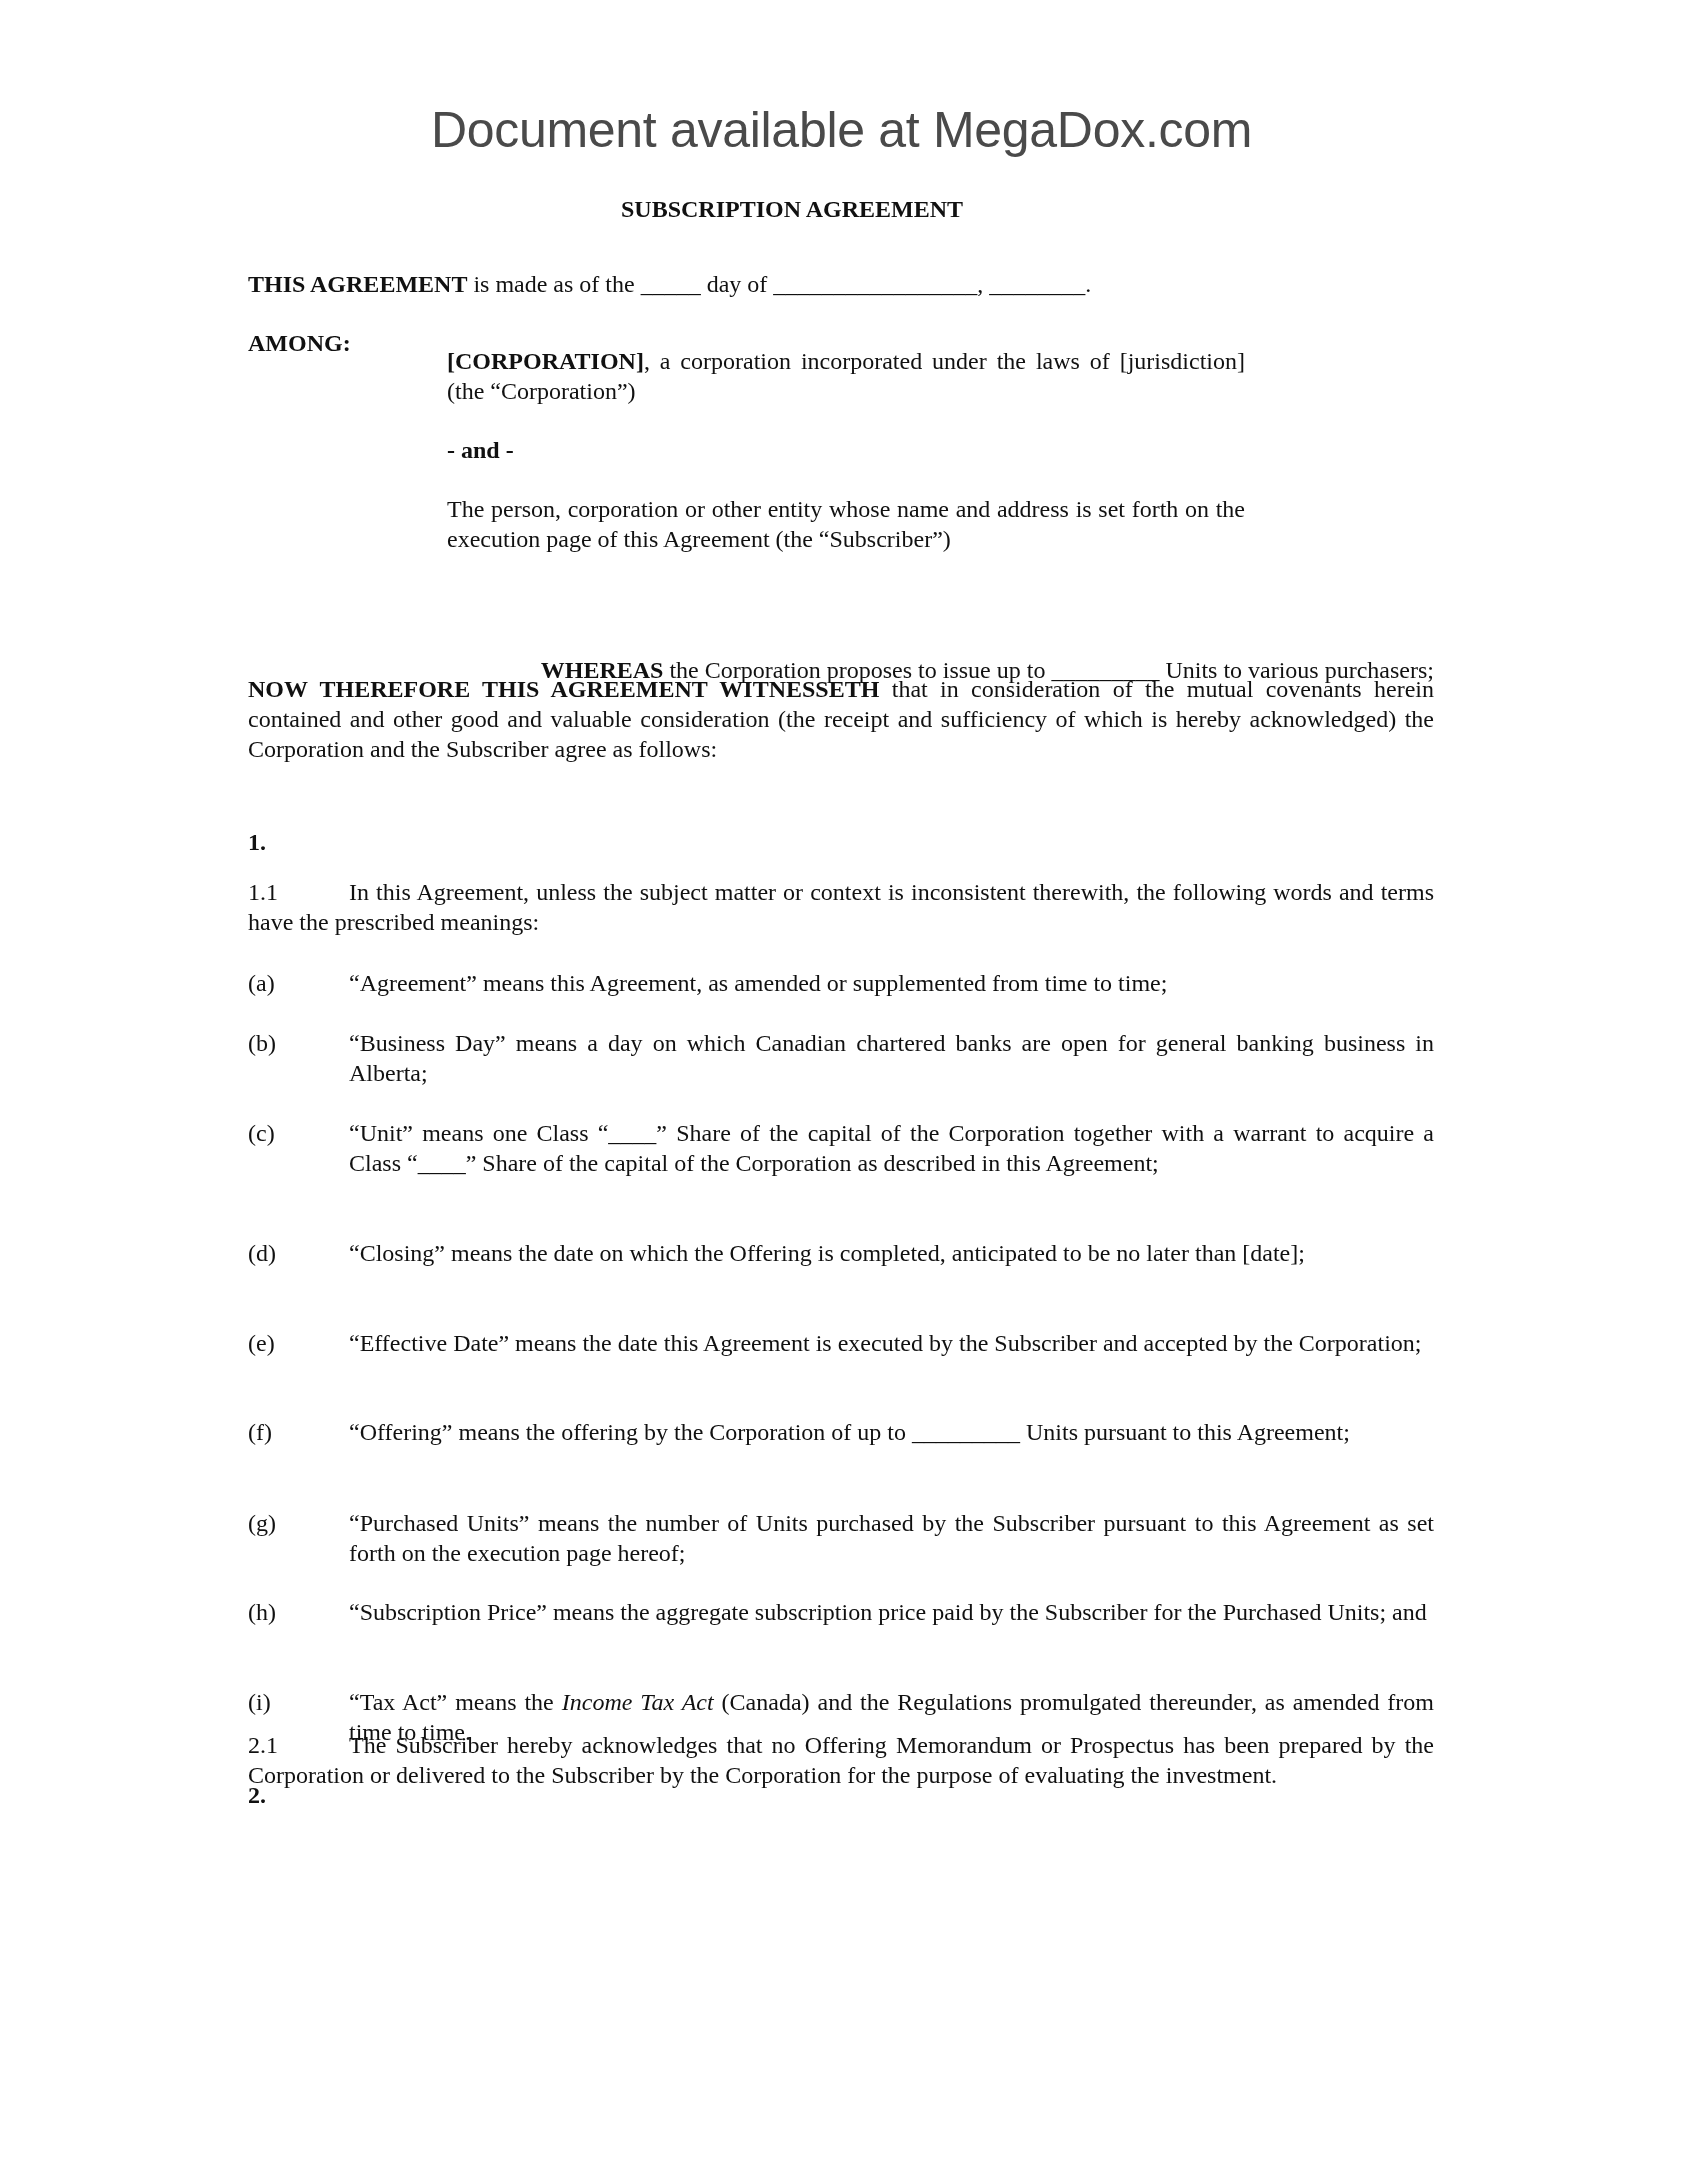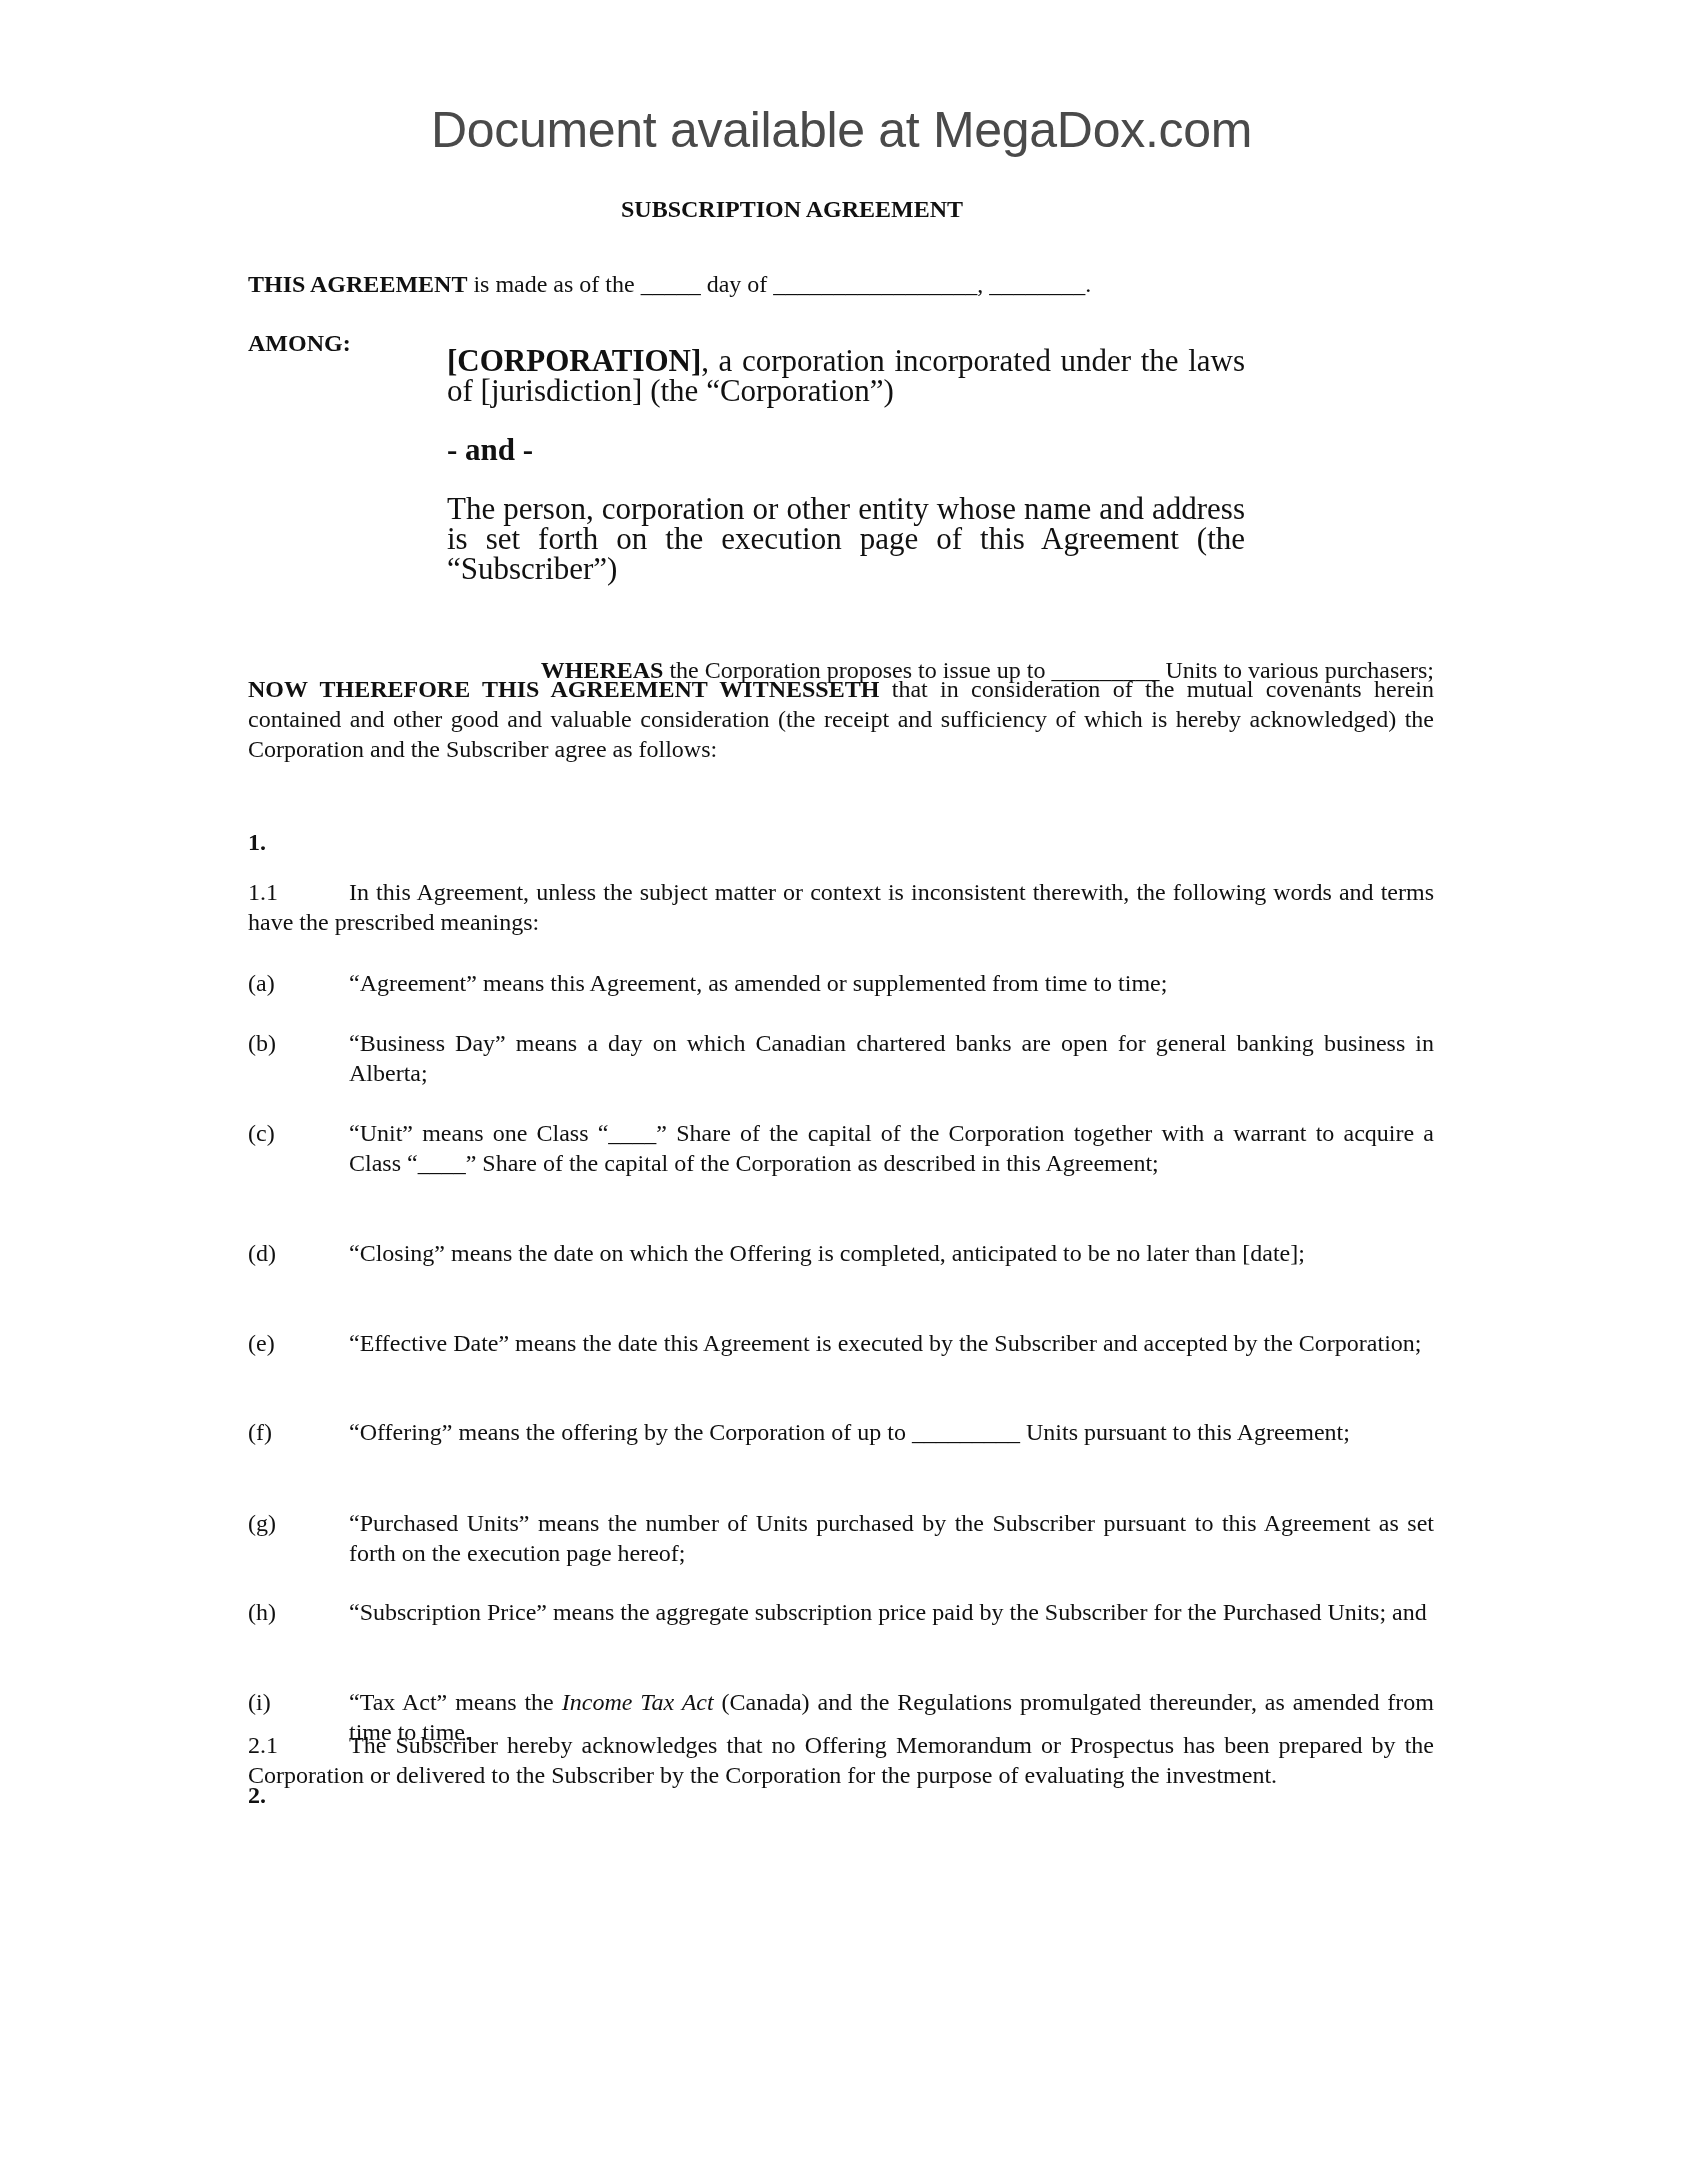--- a/index.html
+++ b/index.html
@@ -13,21 +13,21 @@
   .b { font-weight: bold; }
   .i { font-style: italic; }
   .title { left: 0; width: 1584px; text-align: center; font-weight: bold; font-size: 24px; }
   .row { position: absolute; left: 248px; width: 1186px; font-size: 24px; line-height: 30px; }
   .lbl { position: absolute; left: 0; top: 0; }
   .txt { position: absolute; left: 101px; right: 0; top: 0; text-align: justify; }
   .heading .txt { text-align: left; font-weight: bold; }
   .heading .lbl { font-weight: bold; }
   .para { position: absolute; left: 248px; width: 1186px; font-size: 24px; line-height: 30px; text-align: justify; }
   .para .num { display: inline-block; width: 101px; }
-  .party { position: absolute; left: 447px; width: 798px; font-size: 31px; line-height: 30px; text-align: justify; }
+  .party { position: absolute; left: 447px; width: 798px; font-size: 24px; line-height: 30px; text-align: justify; }
   .last { text-align-last: left; }
 </style>
 </head>
 <body>
 
 <div class="banner">Document available at MegaDox.com</div>
 
 <div class="blk title" style="top:194px;">SUBSCRIPTION AGREEMENT</div>
 
 <div class="para" style="top:269px; text-align:left;">

